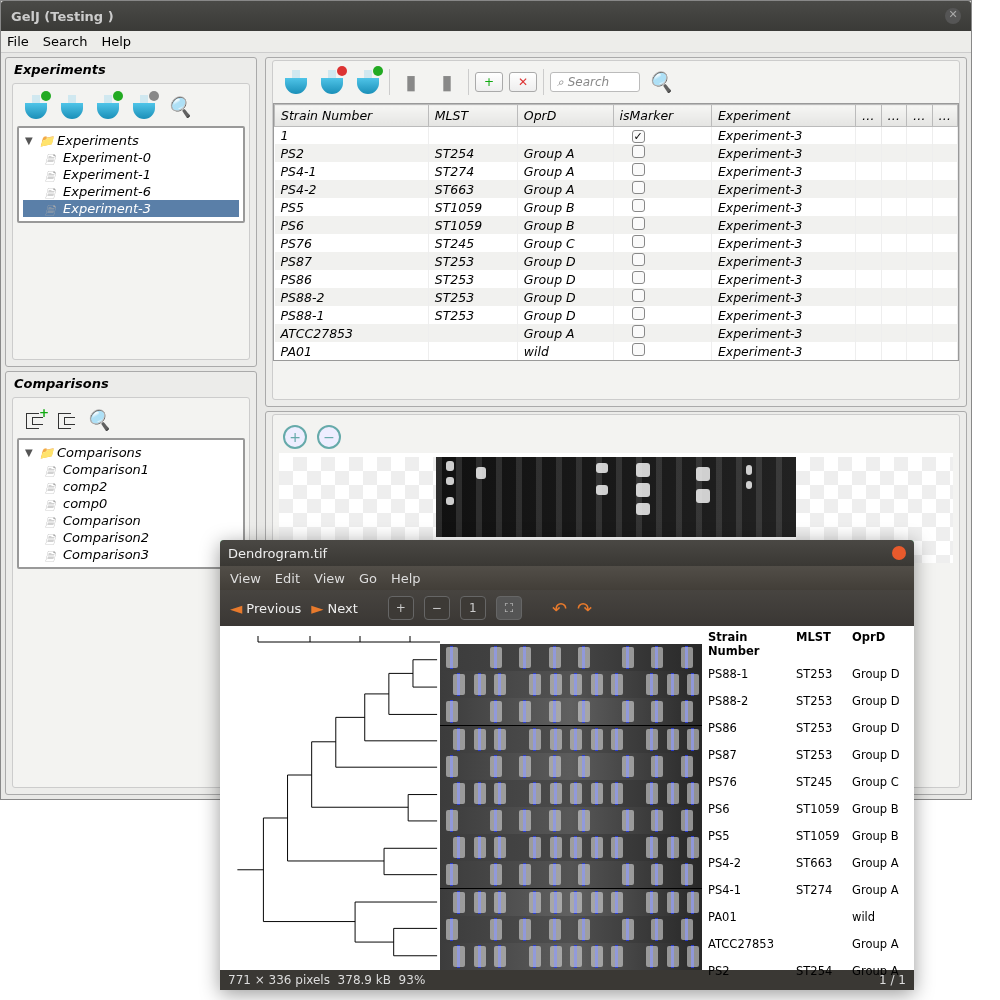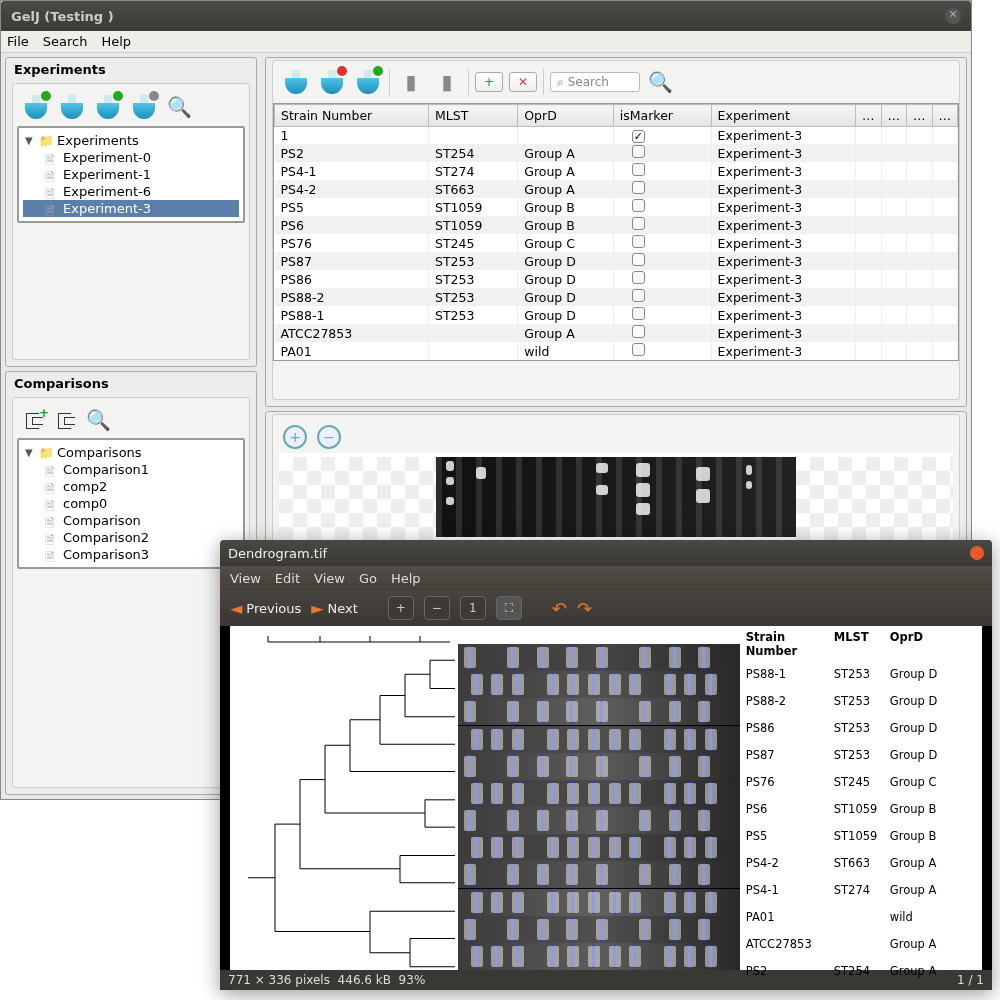--- a/index.html
+++ b/index.html
@@ -6,21 +6,21 @@
 body { background: #fff; width: 1000px; height: 1000px; position: relative; overflow: hidden; }
 
 
 .main-window { position: absolute; top: 0; left: 14; width: 972px; height: 800px; background: #e8e8e6; border: 1px solid #888; }
 .titlebar { height: 30px; background: linear-gradient(#4a4a47, #3a3a37); display: flex; align-items: center; padding: 0 10px; border-radius: 3px 3px 0 0; }
 .titlebar-text { color: #ccc; font-size: 13px; font-weight: bold; }
 .titlebar-close { margin-left: auto; width: 16px; height: 16px; border-radius: 8px; background: #555; color: #aaa; font-size: 11px; text-align: center; line-height: 14px; }
 .menubar { height: 22px; background: #ededea; display: flex; align-items: center; padding: 0 6px; gap: 14px; font-size: 13px; border-bottom: 1px solid #ccc; }
 .menubar span { cursor: default; }
 
-.main-content { display: flex; height: calc(100% - 52px); }
+.main-content { display: flex; height: calc(100% - 52px); font-style: italic; }
 .left-col { width: 260px; display: flex; flex-direction: column; padding: 4px; gap: 4px; }
 .right-col { flex: 1; display: flex; flex-direction: column; padding: 4px; gap: 4px; }
 
 .panel { border: 1px solid #aaa; border-radius: 3px; background: #ececea; display: flex; flex-direction: column; }
 .panel-title { font-weight: bold; font-size: 13px; padding: 4px 8px; }
 .panel-body { border: 1px solid #ccc; margin: 2px 6px 6px 6px; border-radius: 3px; background: #f3f3f1; padding: 4px; flex: 1; overflow: hidden; }
 
 .toolbar { display: flex; gap: 6px; align-items: center; padding: 4px; }
 .tool-icon { width: 30px; height: 30px; display: flex; align-items: center; justify-content: center; font-size: 20px; }
 .flask { position: relative; width: 22px; height: 24px; }
@@ -57,21 +57,21 @@
 
 
 .gel-preview { height: 110px; background: #fff; display: flex; align-items: flex-start; justify-content: center; padding-top: 4px; }
 .gel-strip { width: 360px; height: 80px; background: linear-gradient(90deg, #111 0%, #222 100%); position: relative; overflow: hidden; }
 .gel-strip::before { content:""; position:absolute; inset:0; background: repeating-linear-gradient(90deg, rgba(200,200,200,0.15) 0 6px, transparent 6px 20px); }
 .gel-strip .band { position:absolute; background: rgba(240,240,240,0.85); border-radius: 3px; }
 .checker { background-image: linear-gradient(45deg,#eee 25%,transparent 25%),linear-gradient(-45deg,#eee 25%,transparent 25%),linear-gradient(45deg,transparent 75%,#eee 75%),linear-gradient(-45deg,transparent 75%,#eee 75%); background-size: 28px 28px; background-position: 0 0,0 14px,14px -14px,-14px 0; }
 .gel-canvas { flex: 1; height: 100%; }
 
 
-.viewer-window { position: absolute; top: 540px; left: 220px; width: 772px; height: 450px; background: #86efac; box-shadow: 0 4px 20px rgba(0,0,0,0.4); border-radius: 4px 4px 0 0; overflow: hidden; }
+.viewer-window { position: absolute; top: 540px; left: 220px; width: 694px; height: 450px; background: #86efac; box-shadow: 0 4px 20px rgba(0,0,0,0.4); border-radius: 4px 4px 0 0; overflow: hidden; }
 .v-titlebar { height: 26px; background: linear-gradient(#4a4844, #3a3834); display: flex; align-items: center; padding: 0 8px; color: #eee; font-size: 13px; }
 .v-close { margin-left: auto; width: 14px; height: 14px; border-radius: 7px; background: #e85a2c; }
 .v-menubar { height: 24px; background: linear-gradient(#524e48, #423e38); display: flex; align-items: center; gap: 14px; padding: 0 10px; color: #ddd; font-size: 13px; }
 .v-toolbar { height: 36px; background: linear-gradient(#474440, #3a3734); display: flex; align-items: center; gap: 10px; padding: 0 10px; color: #eee; font-size: 13px; }
 .v-tbtn { display: flex; align-items: center; gap: 4px; }
 .v-arrow { color: #e87a2c; font-size: 16px; }
 .v-iconbtn { width: 26px; height: 24px; border: 1px solid #666; border-radius: 4px; display: flex; align-items: center; justify-content: center; background: #3d3a36; font-size: 12px; color: #ccc; }
 .v-iconbtn.active { background: #555; }
 .v-refresh { font-size: 18px; }
 
@@ -860,17 +860,17 @@
               <span class="v-c2">ST254</span>
               <span class="v-c3">Group A</span>
             </div>
           </div>
       </div>
     </div>
     <div style="width:10px;background:#000"></div>
   </div>
   <div class="v-status">
     <span>771 × 336 pixels</span>&nbsp;&nbsp;
-    <span>446.6 kB</span>&nbsp;&nbsp;
+    <span>378.9 kB</span>&nbsp;&nbsp;
     <span>93%</span>
     <span class="right">1 / 1</span>
   </div>
 </div>
 
 </body></html>

